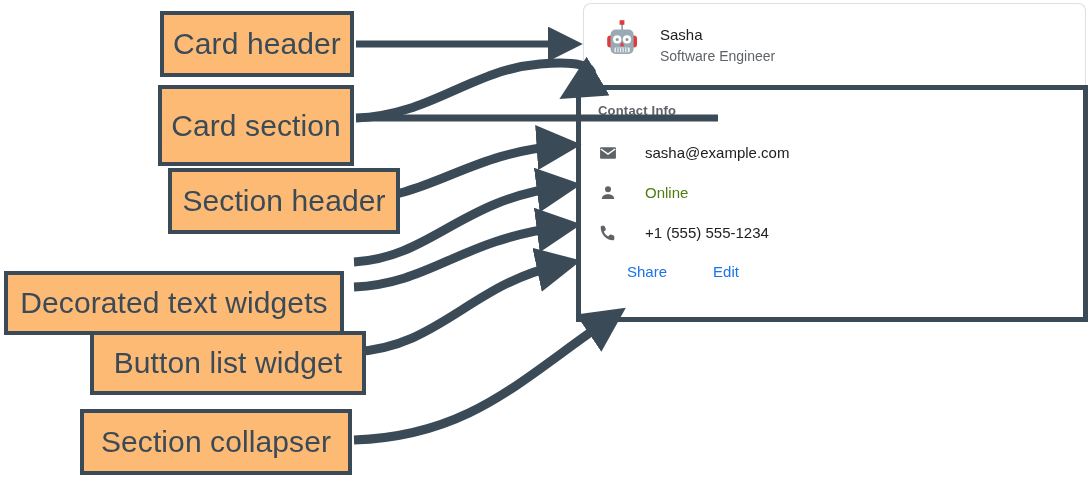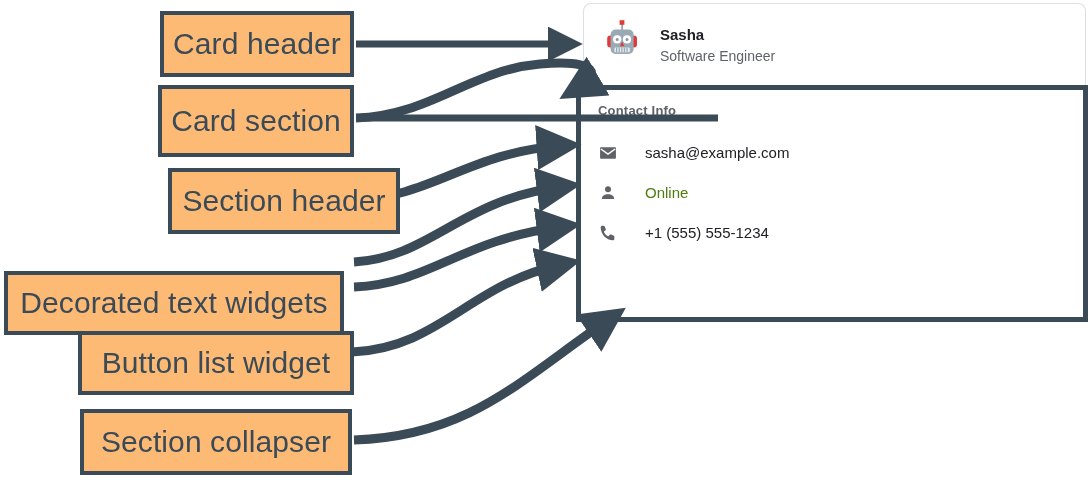--- a/index.html
+++ b/index.html
@@ -26,24 +26,24 @@
     align-items: center;
     justify-content: center;
     color: #3b4a57;
     font-size: 30px;
     letter-spacing: 0.1px;
     white-space: nowrap;
     z-index: 30;
   }
 
   #annot-card-header     { left: 160px; top: 11px;  width: 194px; height: 66px; }
-  #annot-card-section    { left: 158px; top: 85px;  width: 196px; height: 72px; }
+  #annot-card-section    { left: 158px; top: 85px;  width: 196px; height: 81px; }
   #annot-section-header  { left: 120px; top: 168px; width: 232px; height: 66px; margin-left: 48px; }
   #annot-decorated-text  { left: 4px;  top: 252px; width: 340px; height: 64px; margin-top: 19px; }
-  #annot-button-list     { left: 78px;  top: 331px; width: 276px; height: 64px; }
+  #annot-button-list     { left: 90px;  top: 331px; width: 276px; height: 64px; }
   #annot-section-collapser { left: 80px; top: 409px; width: 272px; height: 66px; }
 
   
   #arrow-layer {
     position: absolute;
     left: 0; top: 0;
     width: 1090px;
     height: 494px;
     z-index: 20;
     pointer-events: none;
@@ -70,21 +70,21 @@
   }
   #avatar {
     width: 46px;
     height: 46px;
     flex: 0 0 46px;
     margin-right: 14px;
   }
   #card-header-text { display: flex; flex-direction: column; justify-content: center; }
   #card-title {
     font-size: 15px;
-    font-weight: bold;
+    font-weight: normal;
     color: #202124;
     line-height: 20px;
     margin-top: 11px;
   }
   #card-subtitle {
     font-size: 14px;
     color: #5f6368;
     line-height: 22px;
   }
 
@@ -258,15 +258,19 @@
 
     <div class="text-row">
       <span class="row-icon">
         <svg width="20" height="20" viewBox="0 0 24 24" xmlns="http://www.w3.org/2000/svg">
           <path fill="#5f6368" d="M6.6 3.2c.8 0 1.2.3 1.5 1l1.2 3c.3.8.1 1.3-.5 1.8l-1.4 1c-.2.2-.3.4-.2.7.8 2.2 2.6 4.1 4.9 5.1.3.1.5 0 .7-.2l1-1.3c.5-.6 1-.8 1.8-.5l3 1.2c.7.3 1 .7 1 1.5v2.3c0 1.2-.8 2-2 2C10.4 20.8 3.2 13.6 3.2 5.2c0-1.2.8-2 2-2z"></path>
         </svg>
       </span>
       <span class="row-text">+1 (555) 555-1234</span>
     </div>
 
+    <div id="button-list">
+      <span class="list-button">Share</span>
+      <span class="list-button">Edit</span>
+    </div>
 
   </div>
 </div>
 
 </body></html>

